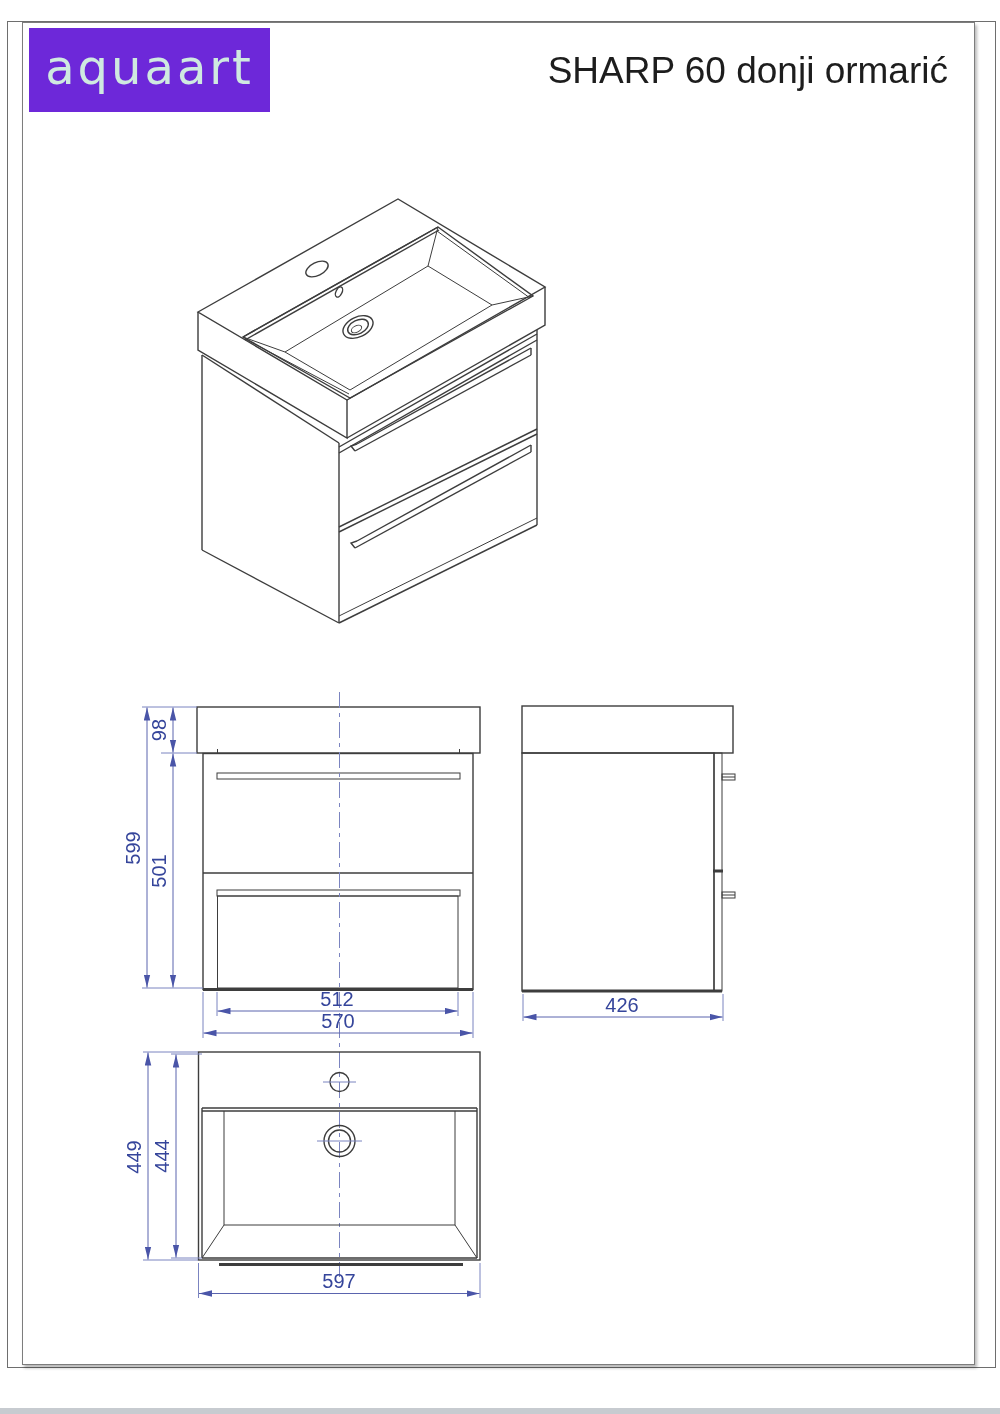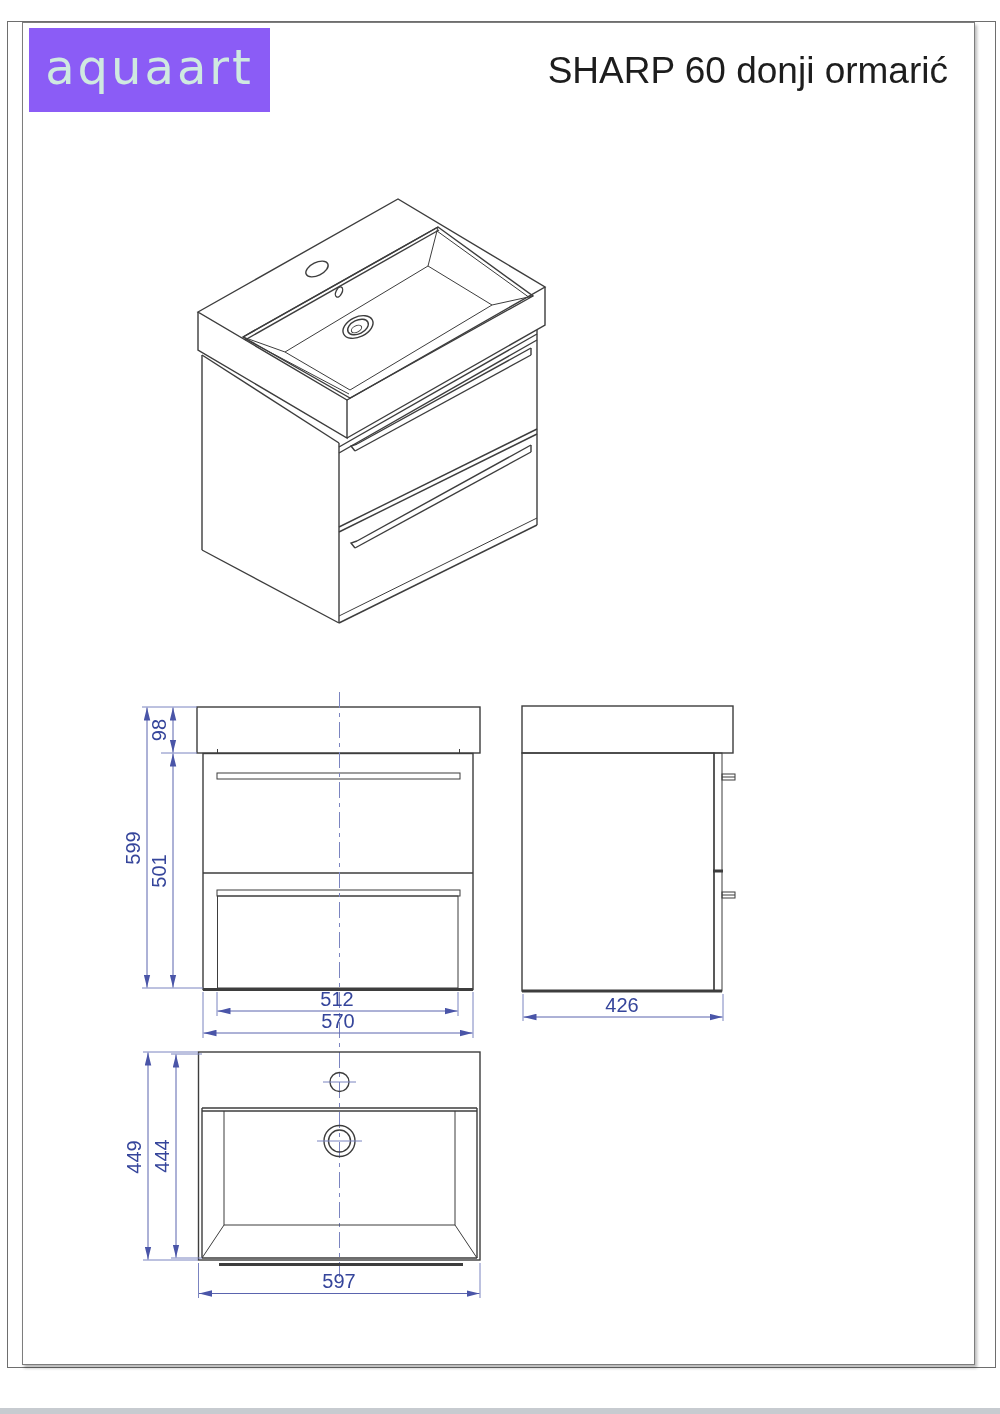--- a/index.html
+++ b/index.html
@@ -4,21 +4,21 @@
 <style>
   html,body{margin:0;padding:0;background:#ffffff;}
   .page{position:relative;width:1000px;height:1414px;background:#ffffff;overflow:hidden;
         font-family:"Liberation Sans",sans-serif;}
   .outer-frame{position:absolute;left:7px;top:21px;width:989px;height:1347px;
                border:1px solid #6e6e6e;box-sizing:border-box;}
   .inner-frame{position:absolute;left:22px;top:22px;width:953px;height:1343px;
                border:1px solid #7d7d7d;box-sizing:border-box;background:#ffffff;
                box-shadow:2px 3px 3px rgba(0,0,0,0.28);}
   .bottom-strip{position:absolute;left:0;bottom:0;width:1000px;height:6px;background:#c7cbd0;}
-  .logo-box{position:absolute;left:29px;top:28px;width:241px;height:84px;background:#8b5cf6;
+  .logo-box{position:absolute;left:29px;top:28px;width:241px;height:84px;background:#6d28d9;
             display:flex;align-items:center;justify-content:center;}
   .logo-text{color:#cfe9e0;font-size:48px;letter-spacing:3px;line-height:1;
              font-family:"DejaVu Sans",sans-serif;font-weight:400;padding-bottom:6px;}
   .doc-title{position:absolute;top:50px;right:52px;font-size:37px;color:#1d1d1d;
              font-family:"Liberation Sans",sans-serif;}
   svg.sheet{position:absolute;left:0;top:0;}
   .draw line,.draw path,.draw rect,.draw ellipse,.draw circle{stroke:#3d3d3d;fill:none;stroke-width:1.4;}
   .draw .thick{stroke-width:3;}
   .draw .thin{stroke-width:1;}
   .dim line{stroke:#7b84c0;stroke-width:1;fill:none;}

